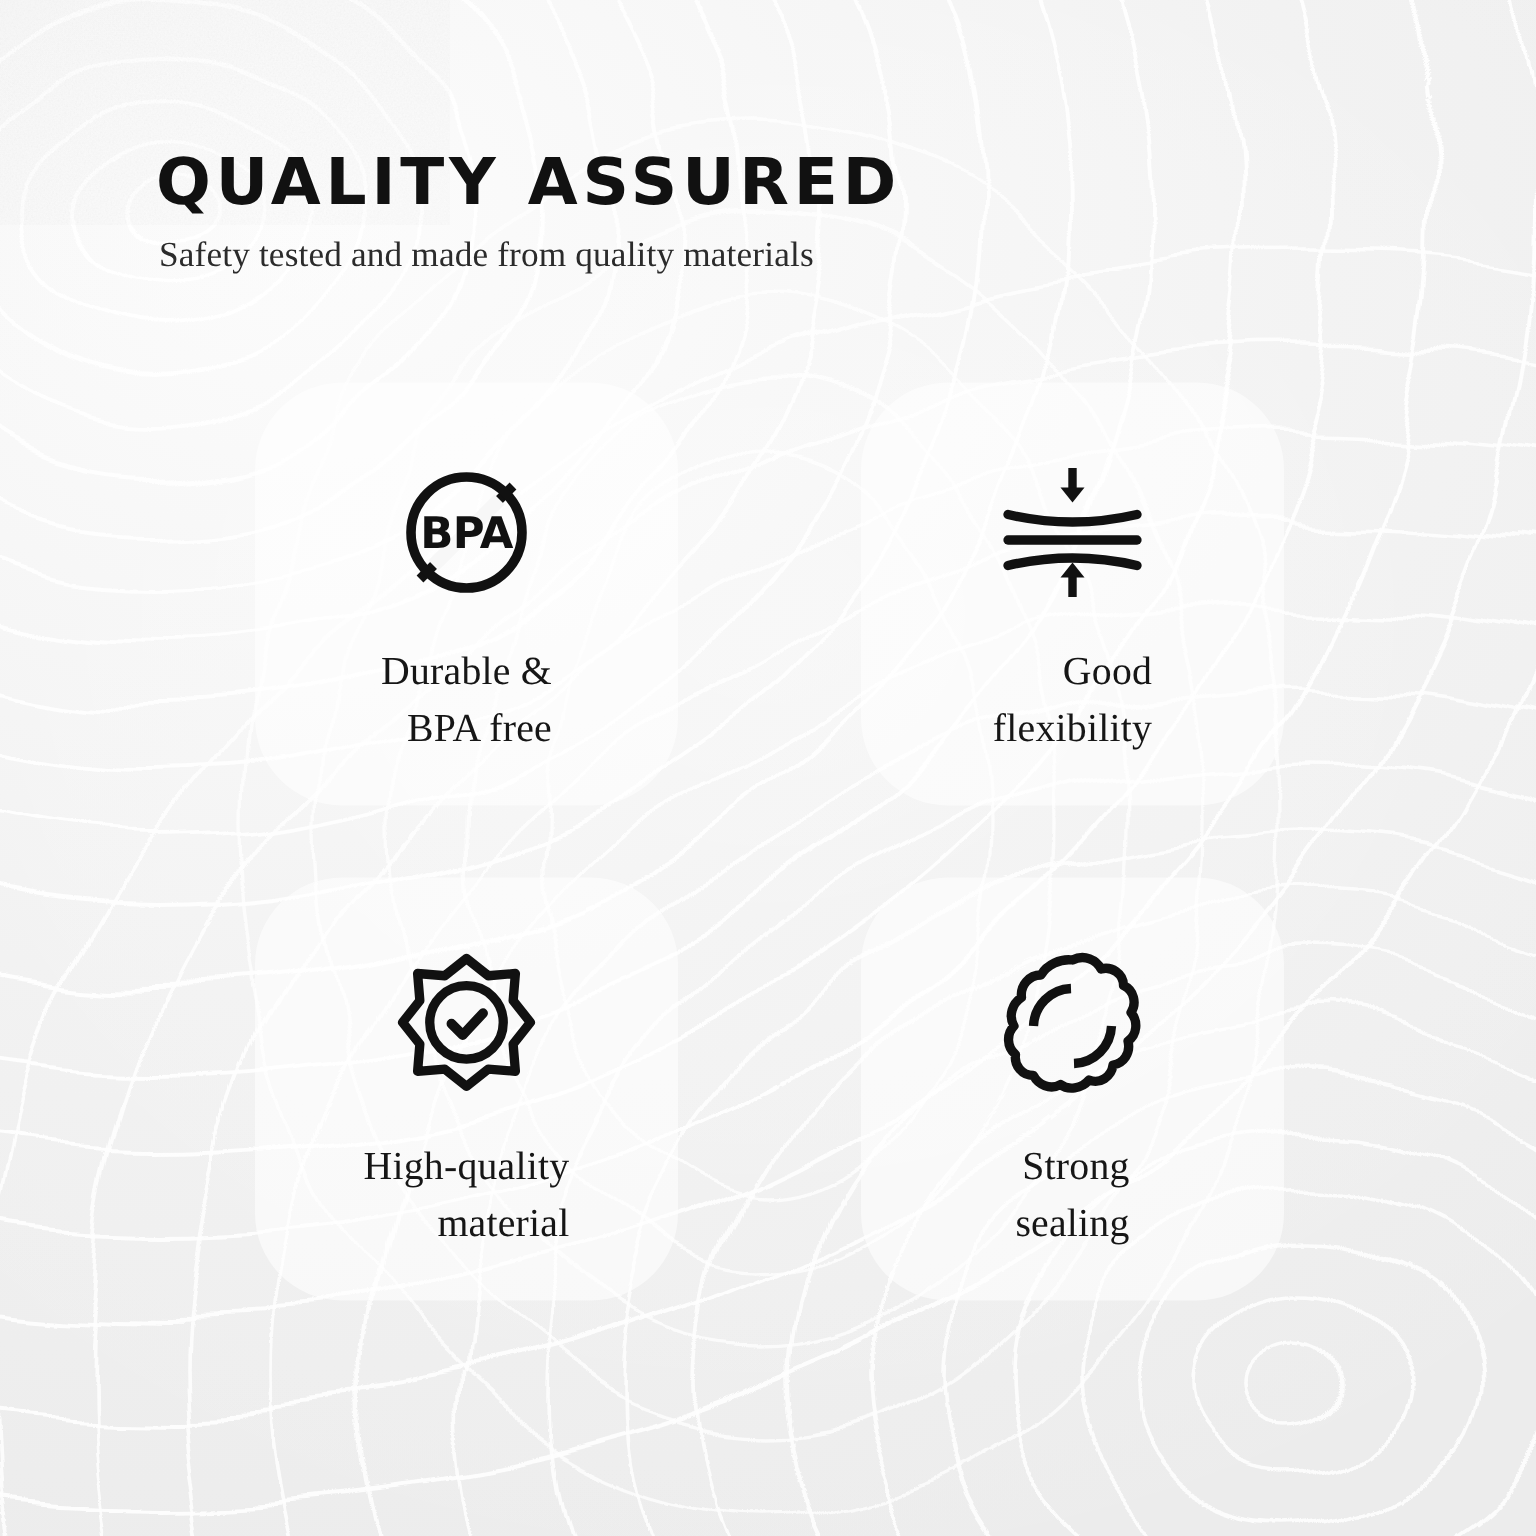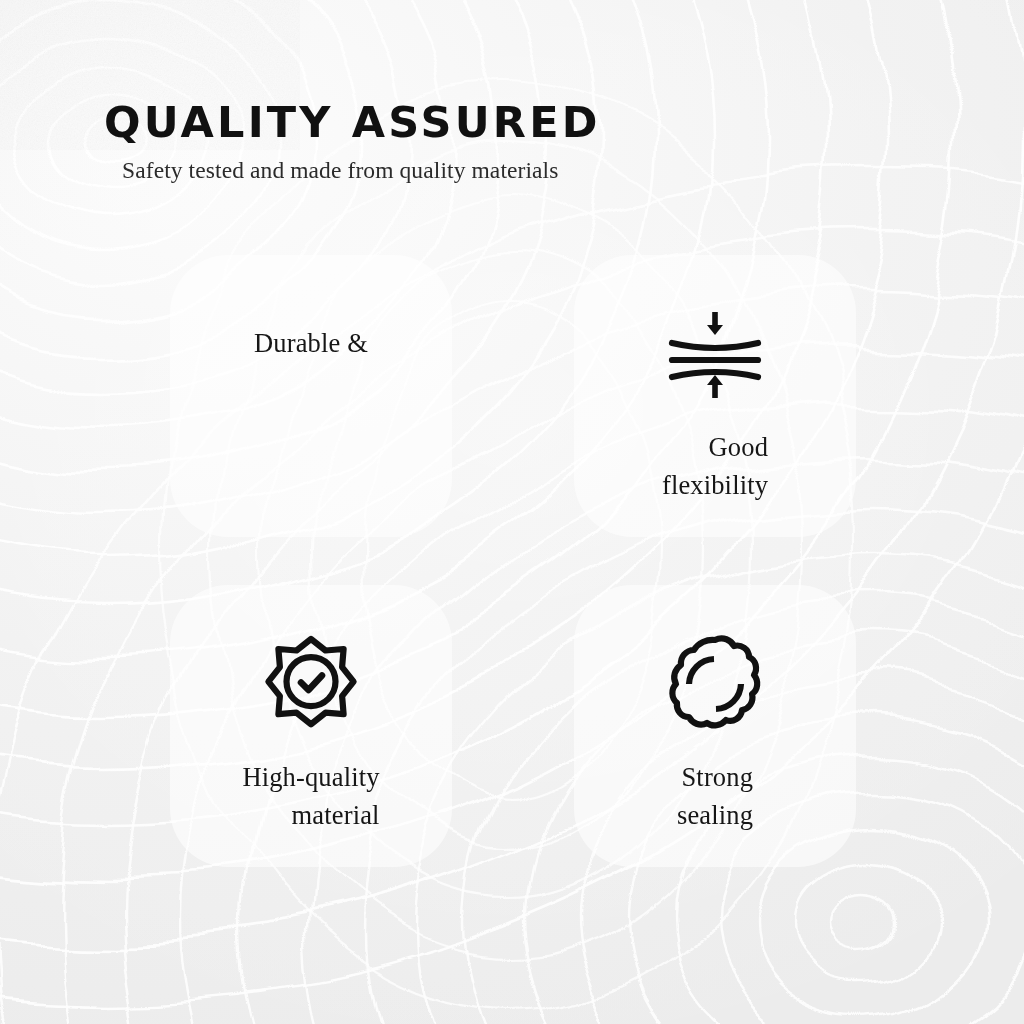--- a/index.html
+++ b/index.html
@@ -57,21 +57,21 @@
     color: #111111;
     line-height: 1.05;
     margin: 0;
     white-space: nowrap;
   }
   .subtitle {
     font-family: "Liberation Serif", serif;
     font-size: 23.5px;
     color: #2b2b2b;
     letter-spacing: 0.1px;
-    margin: 12px 0 0 18px;
+    margin: 12px 0 0 2px;
     white-space: nowrap;
   }
 
   
   .grid {
     position: absolute;
     left: 170px;
     top: 255px;
     width: 686px;
     height: 612px;
@@ -196,22 +196,33 @@
   <div class="bg-vignette"></div>
 
   <div class="header">
     <h1 class="title">QUALITY ASSURED</h1>
     <p class="subtitle">Safety tested and made from quality materials</p>
   </div>
 
   <div class="grid">
 
     <div class="card">
+      <div class="card-icon">
+        <svg width="104" height="104" viewBox="0 0 104 104">
+
+          <line x1="21" y1="83" x2="83" y2="21" stroke="#111" stroke-width="6.4" stroke-linecap="butt"></line>
+
+          <line x1="30" y1="74" x2="74" y2="30" stroke="#f7f7f7" stroke-width="9.5" stroke-linecap="butt"></line>
+          <circle cx="52" cy="52" r="37" fill="none" stroke="#111" stroke-width="6.4"></circle>
+          <text x="52" y="52" text-anchor="middle" dominant-baseline="central" font-family="DejaVu Sans, sans-serif" font-weight="700" font-size="29" letter-spacing="-0.5" fill="#111">BPA</text>
+        </svg>
+      </div>
       <div class="card-label">
         <span class="l1">Durable &amp;</span>
+        <span class="l2">BPA free</span>
       </div>
     </div>
 
     <div class="card">
       <div class="card-icon">
         <svg width="104" height="104" viewBox="0 0 104 104">
 
           <line x1="52" y1="9" x2="52" y2="25" stroke="#111" stroke-width="5.6" stroke-linecap="butt"></line>
           <path d="M44 22 L52 32 L60 22 Z" fill="#111"></path>
 

